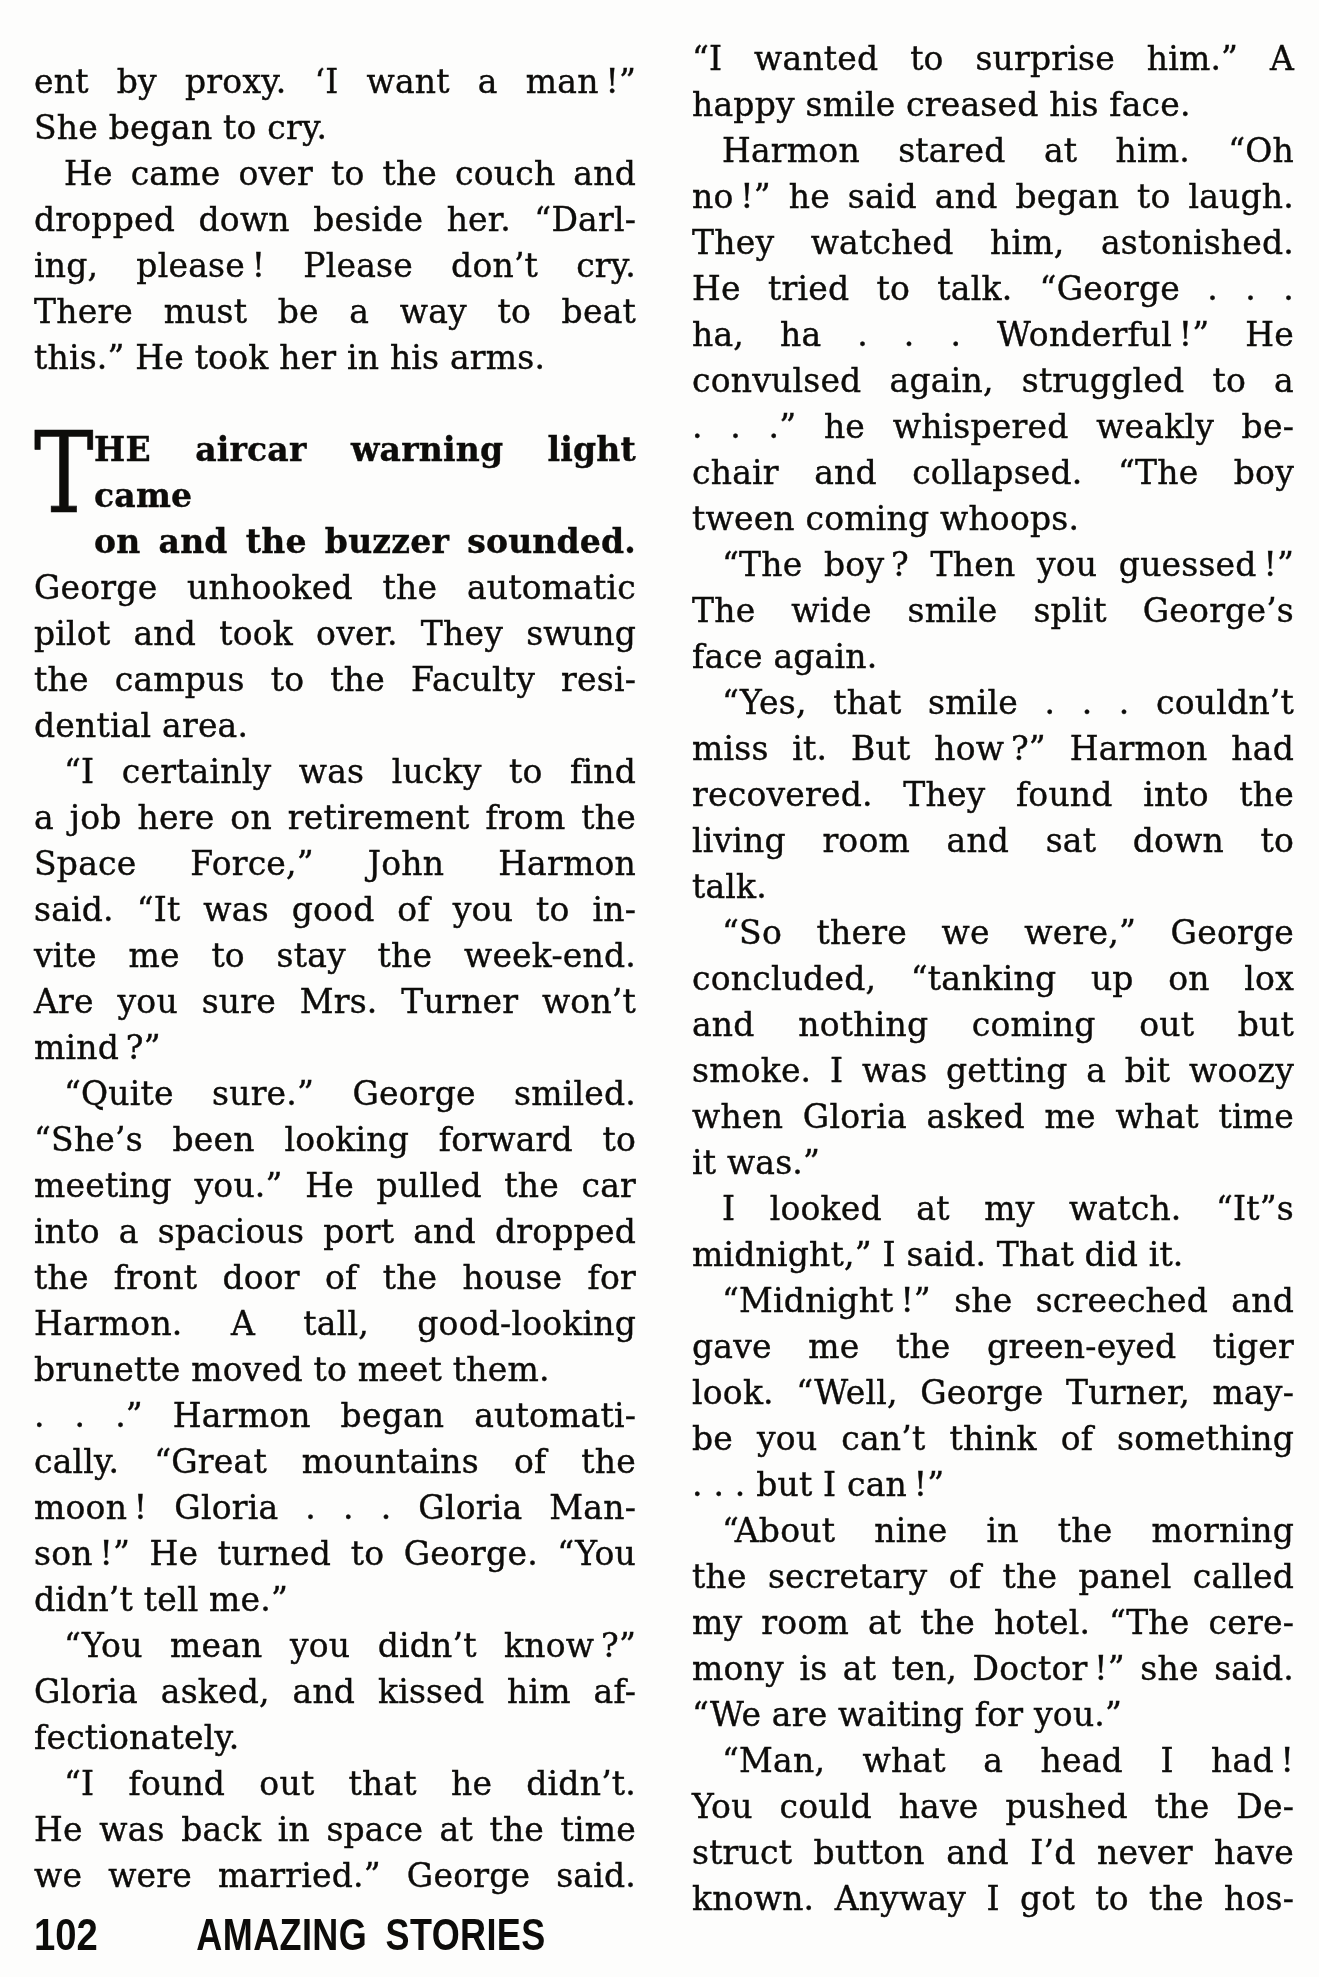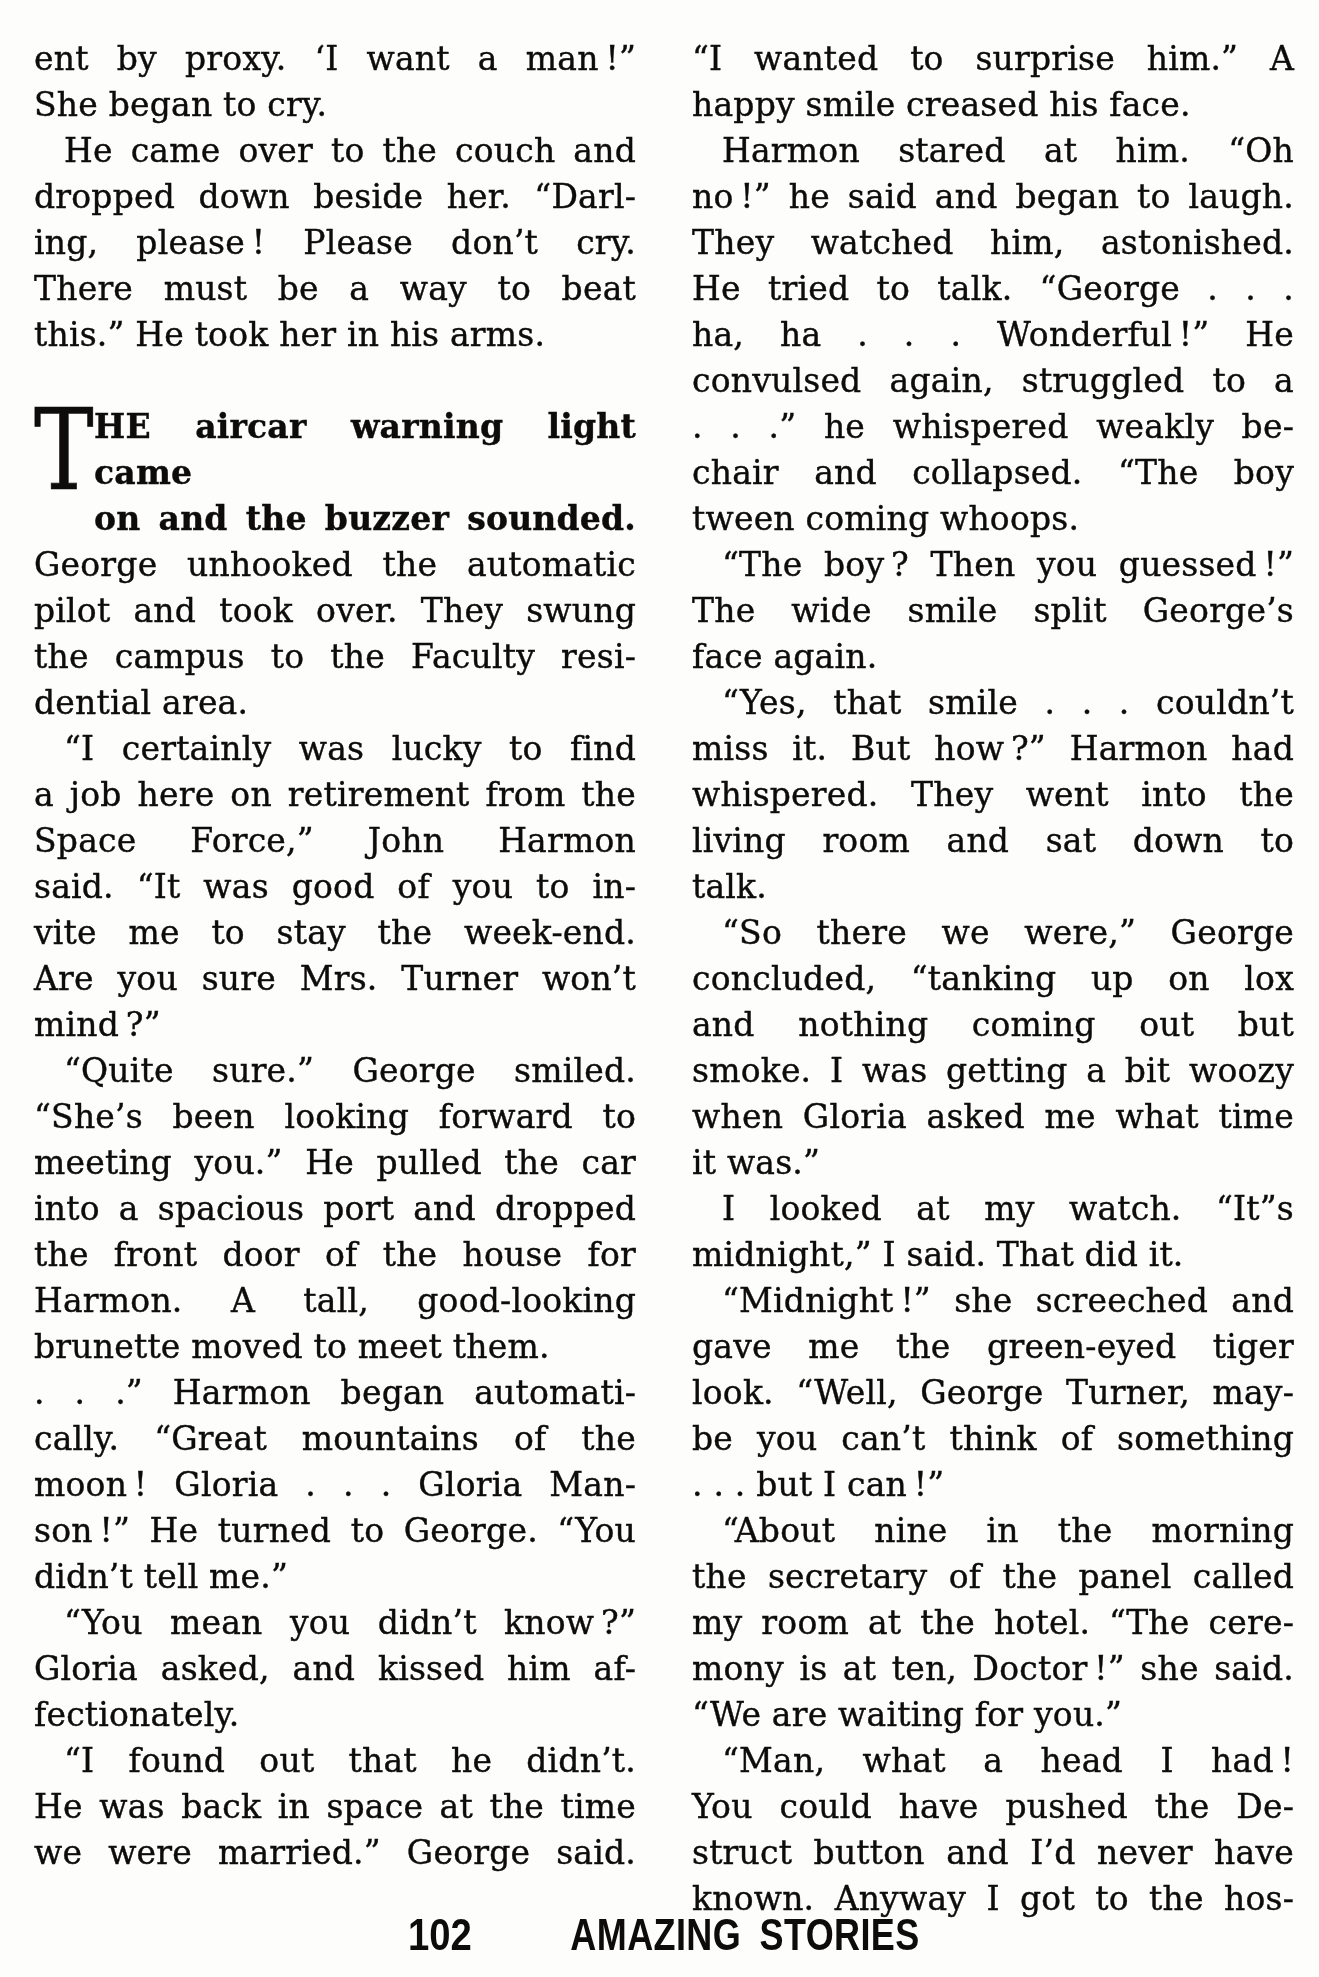--- a/index.html
+++ b/index.html
@@ -13,20 +13,21 @@
     overflow: hidden;
   }
   .page {
     position: absolute;
     inset: 0;
   }
   .columns {
     display: flex;
     gap: 56px;
     padding: 36px 25px 0 34px;
+    align-items: center;
   }
   .col {
     flex: 0 0 602px;
     width: 602px;
   }
   .line {
     font-size: 33px;
     line-height: 46px;
     letter-spacing: 0.2px;
     -webkit-text-stroke: 0.4px currentColor;
@@ -48,21 +49,21 @@
     transform-origin: left top;
     -webkit-text-stroke: 0.6px currentColor;
   }
   .dropcap-lines { flex: 1; min-width: 0; font-weight: bold; }
   .footer {
     position: absolute;
     left: 34px;
     right: 25px;
     bottom: 16px;
     display: flex;
-    justify-content: center;
+    justify-content: flex-start;
     align-items: baseline;
     font-family: "Liberation Sans", sans-serif;
     font-weight: bold;
   }
   .page-number {
     font-size: 45px;
     transform: scaleX(0.85);
     transform-origin: left bottom;
   }
   .magazine-title {
@@ -134,21 +135,21 @@
         <div class="line justify">ha, ha . . . Wonderful !” He</div>
         <div class="line justify">convulsed again, struggled to a</div>
         <div class="line justify">. . .” he whispered weakly be-</div>
         <div class="line justify">chair and collapsed. “The boy</div>
         <div class="line">tween coming whoops.</div>
         <div class="line justify indent">“The boy ? Then you guessed !”</div>
         <div class="line justify">The wide smile split George’s</div>
         <div class="line">face again.</div>
         <div class="line justify indent">“Yes, that smile . . . couldn’t</div>
         <div class="line justify">miss it. But how ?” Harmon had</div>
-        <div class="line justify">whispered. They went into the</div>
+        <div class="line justify">recovered. They found into the</div>
         <div class="line justify">living room and sat down to</div>
         <div class="line">talk.</div>
         <div class="line justify indent">“So there we were,” George</div>
         <div class="line justify">concluded, “tanking up on lox</div>
         <div class="line justify">and nothing coming out but</div>
         <div class="line justify">smoke. I was getting a bit woozy</div>
         <div class="line justify">when Gloria asked me what time</div>
         <div class="line">it was.”</div>
         <div class="line justify indent">I looked at my watch. “It”s</div>
         <div class="line">midnight,” I said. That did it.</div>

